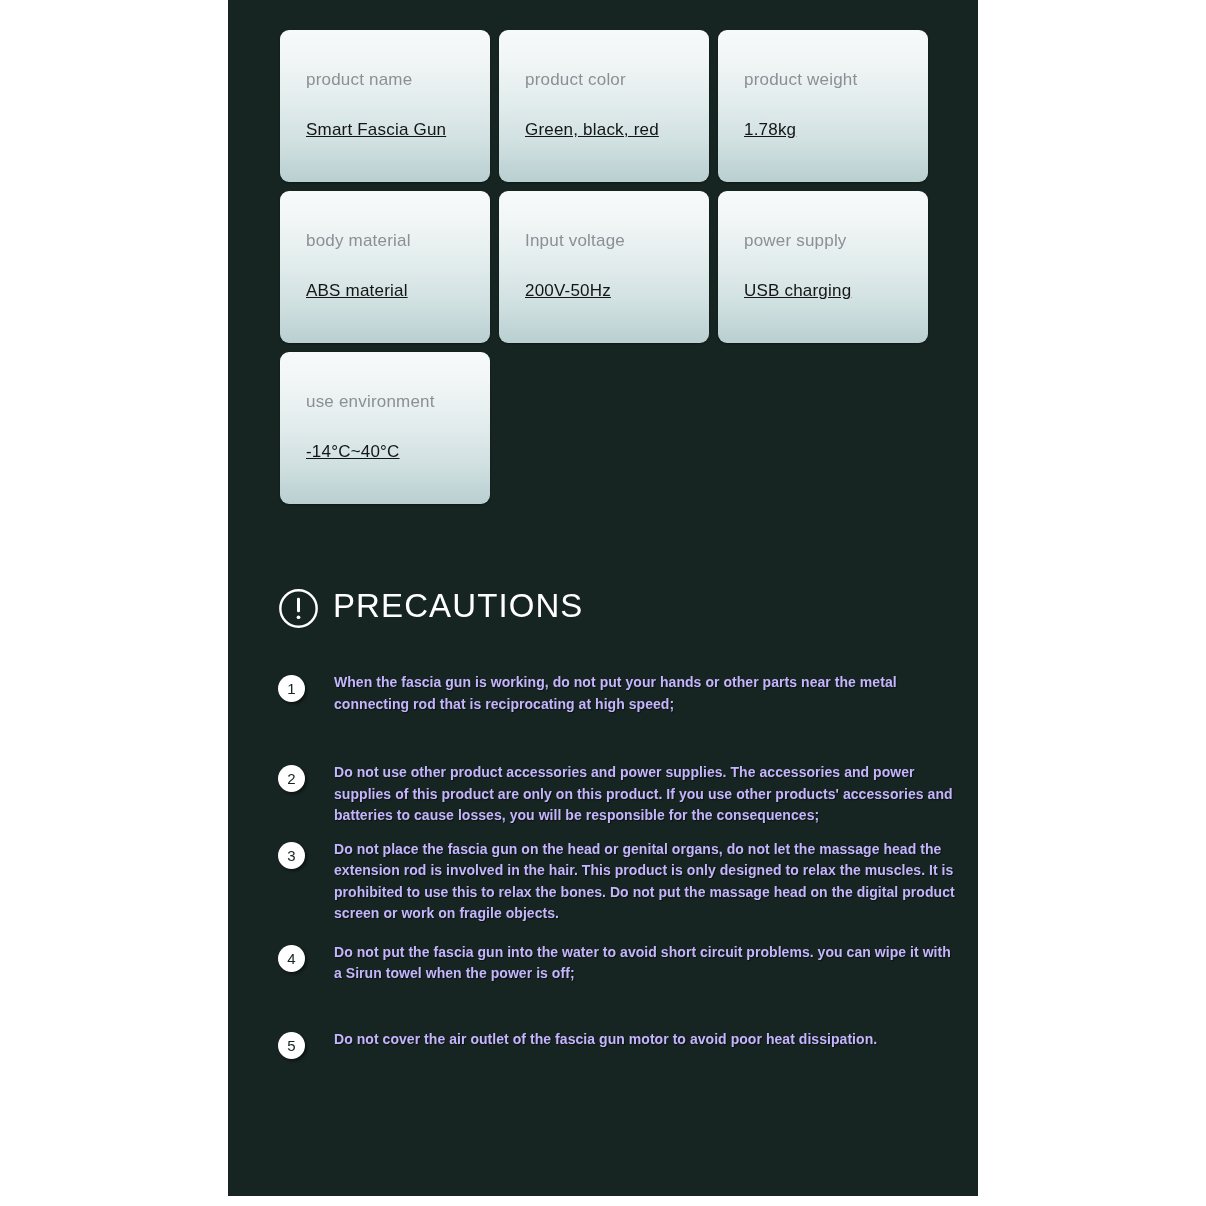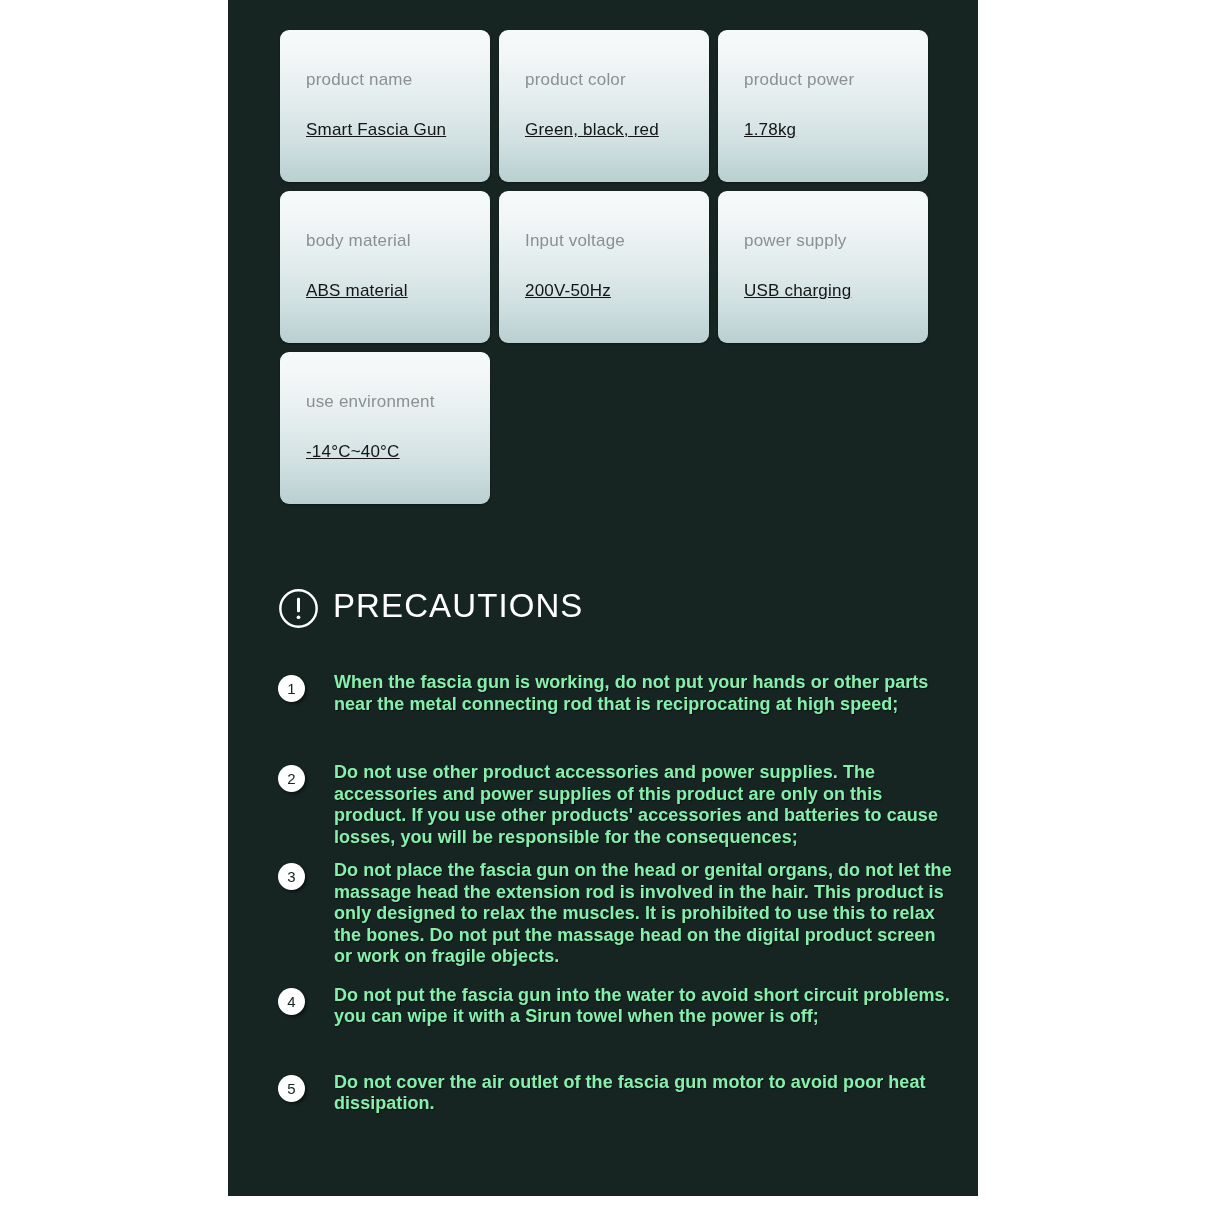--- a/index.html
+++ b/index.html
@@ -130,22 +130,22 @@
     font-size: 15px;
     line-height: 27px;
     text-align: center;
     font-weight: 400;
     margin-top: 3px;
     box-shadow: 2px 2px 3px rgba(0,0,0,0.45);
   }
 
   .prec-text {
     margin-left: 29px;
-    color: #86efac;
-    font-size: 18px;
+    color: #c4b5fd;
+    font-size: 14px;
     line-height: 21.5px;
     font-weight: bold;
     letter-spacing: 0.05px;
     text-shadow: 1px 1px 1px rgba(0,0,0,0.5);
   }
 
   
   .prec-item[data-idx="0"] { margin-bottom: 47px; }
   .prec-item[data-idx="1"] { margin-bottom: 12px; }
   .prec-item[data-idx="2"] { margin-bottom: 17px; }
@@ -163,21 +163,21 @@
         <div class="spec-label">product name</div>
         <div class="spec-value">Smart Fascia Gun</div>
       </div>
 
       <div class="spec-card">
         <div class="spec-label">product color</div>
         <div class="spec-value">Green, black, red</div>
       </div>
 
       <div class="spec-card">
-        <div class="spec-label">product power</div>
+        <div class="spec-label">product weight</div>
         <div class="spec-value">1.78kg</div>
       </div>
 
       <div class="spec-card">
         <div class="spec-label">body material</div>
         <div class="spec-value">ABS material</div>
       </div>
 
 
       <div class="spec-card">

